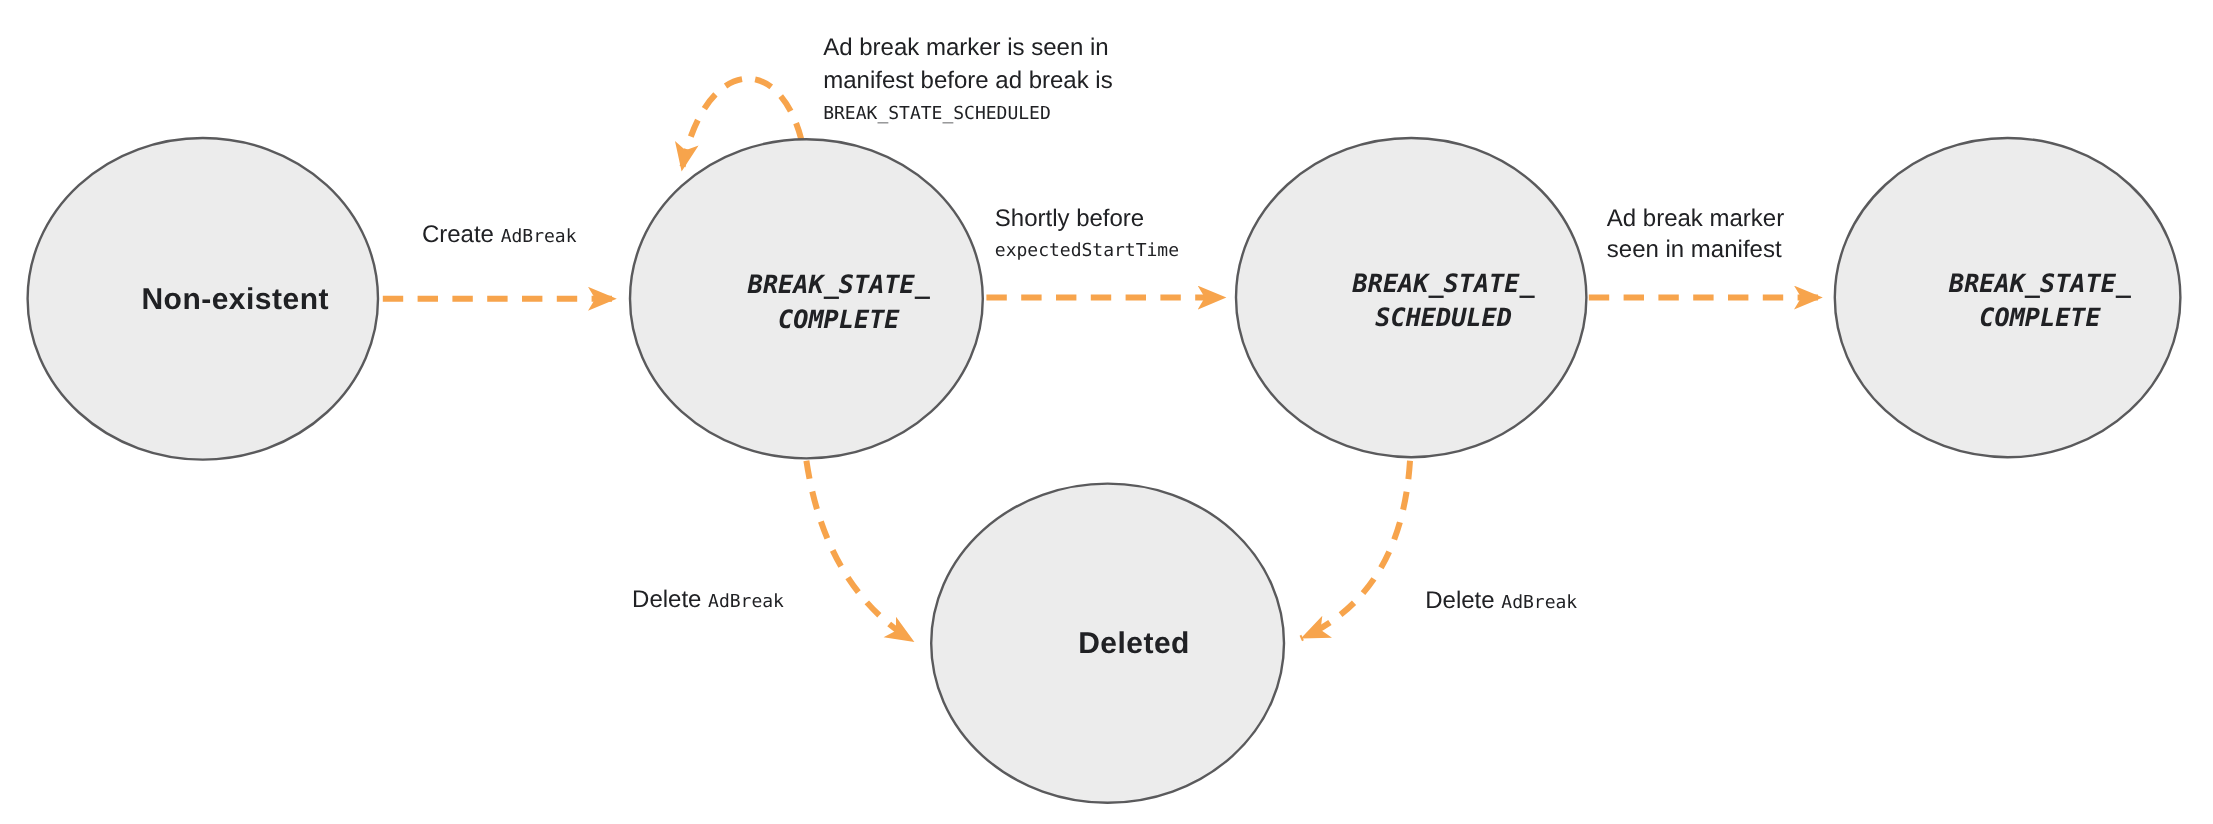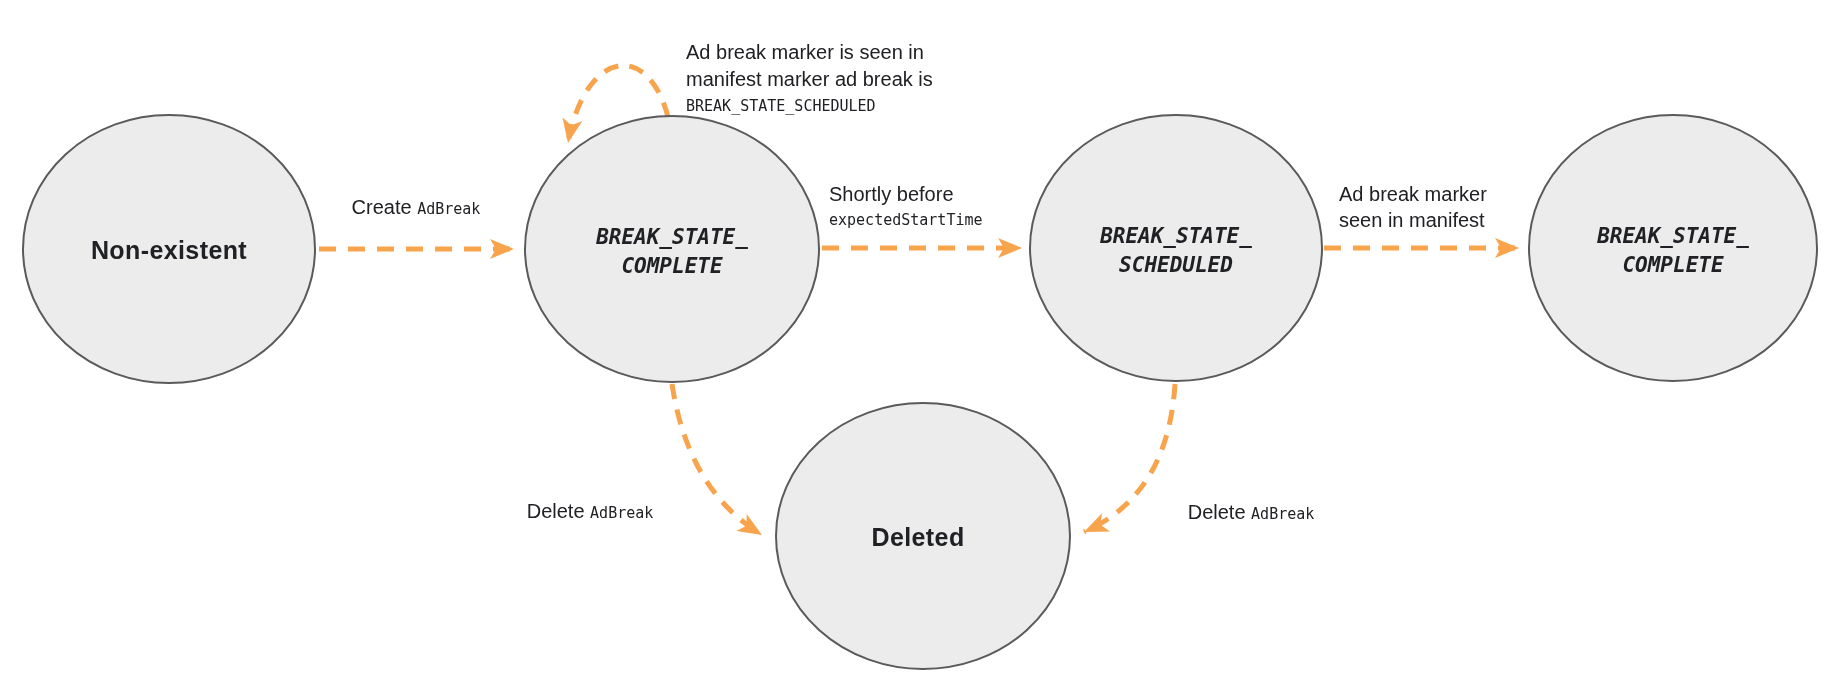--- a/index.html
+++ b/index.html
@@ -20,28 +20,28 @@
   #diagram-svg{position:absolute;left:0;top:0;}
   .node{fill:var(--node-fill);stroke:var(--node-border);stroke-width:2;}
   .edge{fill:none;stroke:var(--arrow);stroke-width:5;stroke-dasharray:17 12;}
   .edge.curve{stroke-dasharray:15 11;}
   .arrowhead{fill:var(--arrow);stroke:none;}
   .lbl{
     position:absolute;
     font-size:20px;line-height:26px;
     white-space:nowrap;
     color:var(--text);
-    margin-top:12px;
   }
   .lbl.center{transform:translate(-50%,-50%);text-align:center;}
   .code{font-family:"DejaVu Sans Mono",monospace;font-size:15px;}
   .state-label{
     position:absolute;transform:translate(-50%,-50%);
     text-align:center;white-space:nowrap;
     font-weight:bold;
+    margin-left:27px;
   }
   .state-label.plain{font-size:25px;letter-spacing:.4px;}
   .state-label.mono{
     font-family:"DejaVu Sans Mono",monospace;
     font-size:21px;line-height:29px;letter-spacing:0;font-style:italic;
   }
   .loop-lines{line-height:27px;}
 </style>
 </head>
 <body>
@@ -87,21 +87,21 @@
   </div>
 
   <div class="state-label plain" style="left:918px;top:537px">Deleted</div>
 
   <div class="lbl center" style="left:416px;top:196px">
     <span>Create </span><span class="code">AdBreak</span>
   </div>
 
   <div class="lbl loop-lines" style="left:686px;top:27px">
     <div>Ad break marker is seen in</div>
-    <div>manifest marker ad break is</div>
+    <div>manifest before ad break is</div>
     <div class="code">BREAK_STATE_SCHEDULED</div>
   </div>
 
   <div class="lbl" style="left:1339px;top:169px">
     <div>Ad break marker</div>
     <div>seen in manifest</div>
   </div>
 
   <div class="lbl" style="left:829px;top:169px">
     <div>Shortly before</div>

